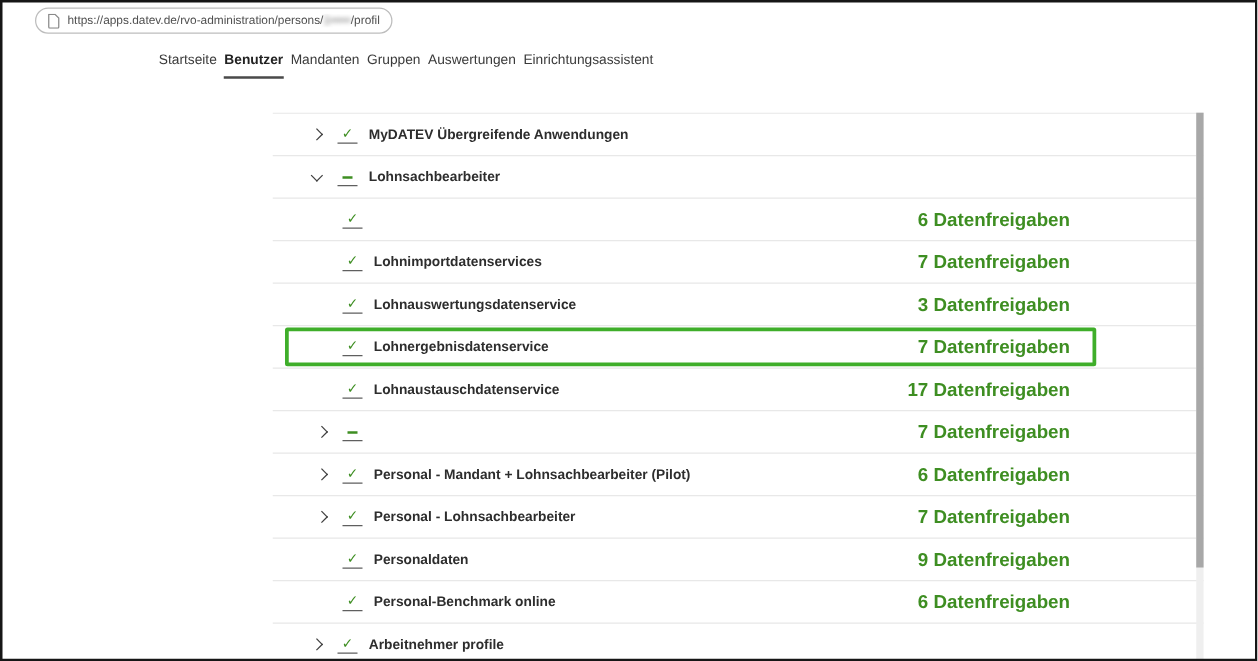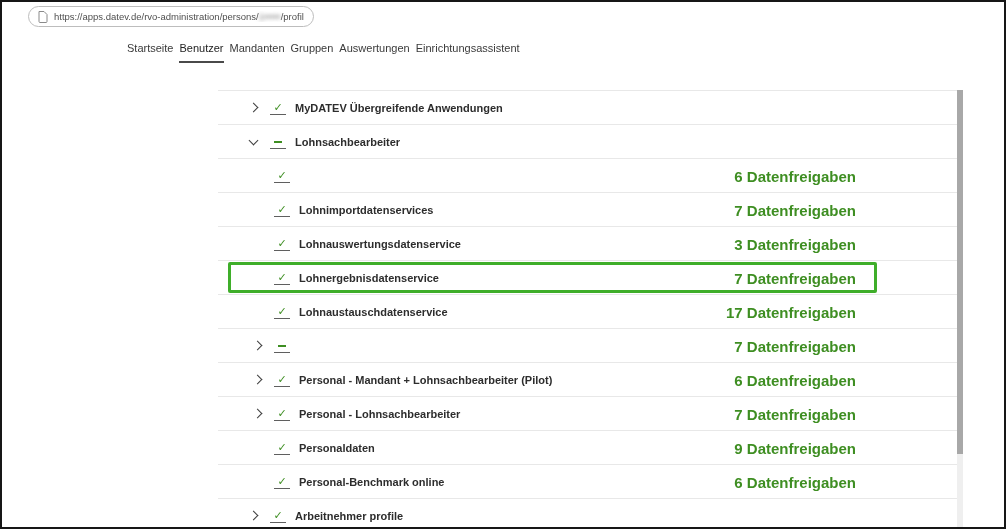--- a/index.html
+++ b/index.html
@@ -24,21 +24,21 @@
   .url-icon{display:flex;align-items:center;flex:0 0 auto;}
   .url-text{font-size:9.5px;color:#4f4f4f;white-space:nowrap;overflow:hidden;}
   .redacted{filter:blur(2.2px);color:#6e6e6e;}
   
   .tabs{
     position:absolute;left:127px;top:42px;display:flex;gap:6px;align-items:flex-start;
   }
   .tab{
     font-size:11px;color:#3a3a3a;padding-bottom:7px;cursor:default;white-space:nowrap;
   }
-  .tab.active{font-weight:400;color:#222;border-bottom:2px solid #4a4a4a;}
+  .tab.active{font-weight:700;color:#222;border-bottom:2px solid #4a4a4a;}
   
   .panel{
     position:absolute;left:218px;top:90px;width:745px;height:439px;
     background:#fff;overflow:hidden;
   }
   .row{
     position:relative;height:34px;display:flex;align-items:center;
     border-top:1px solid #e8e8e8;background:#fff;padding-left:30px;
   }
   .row.lvl1{padding-left:34px;}

